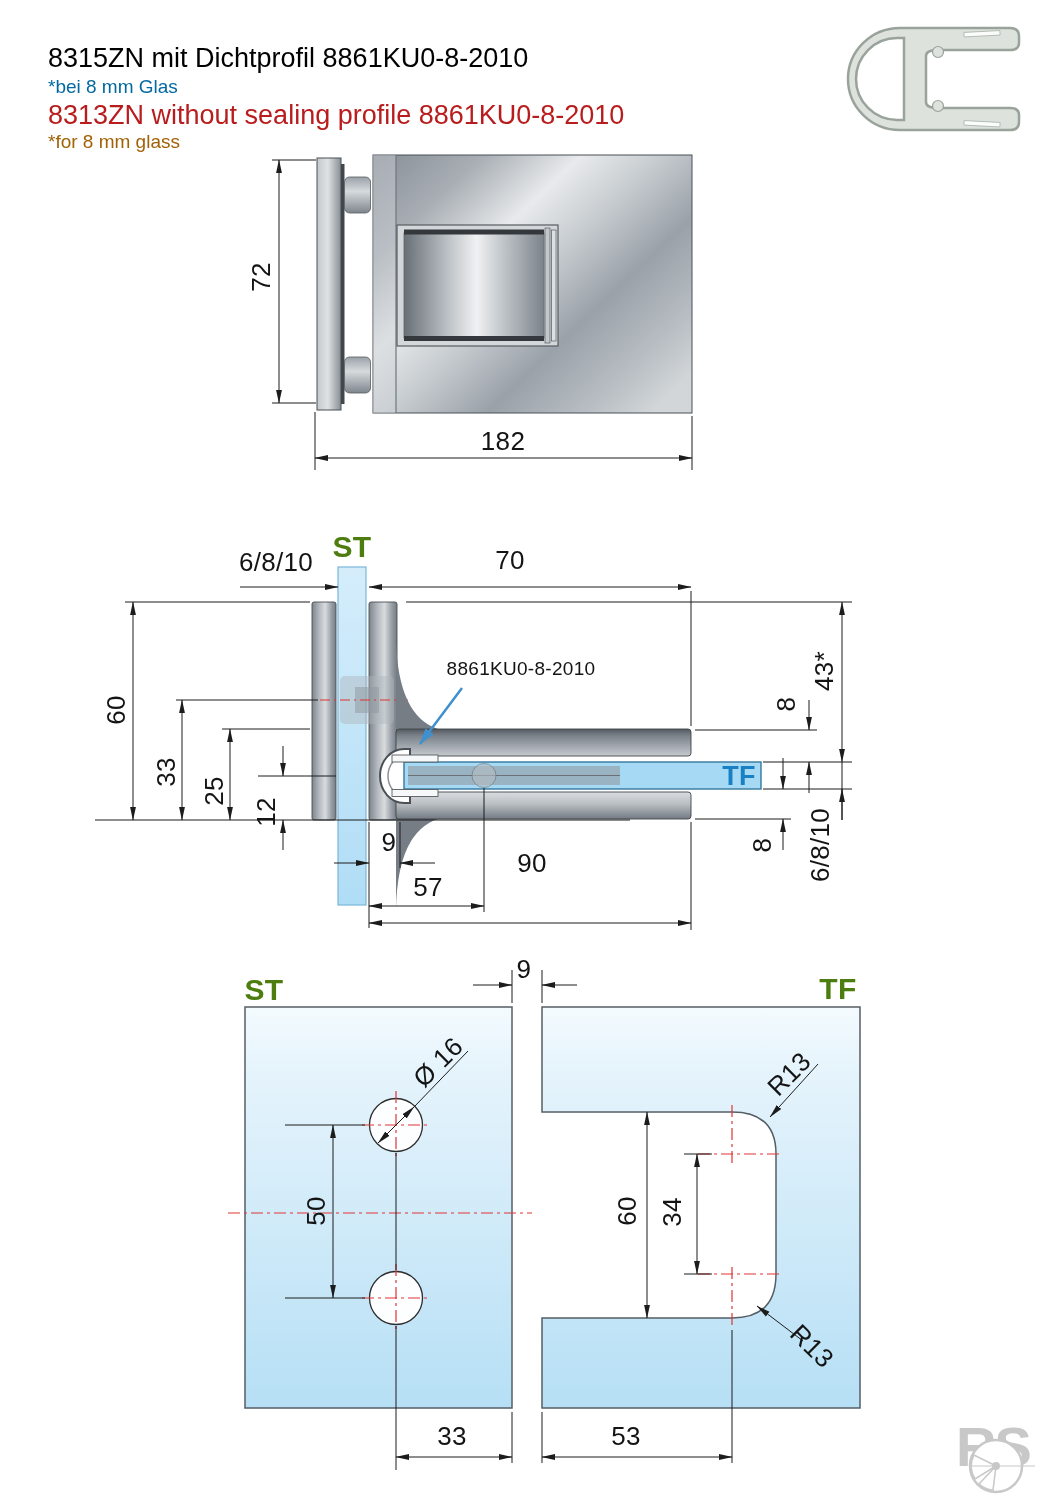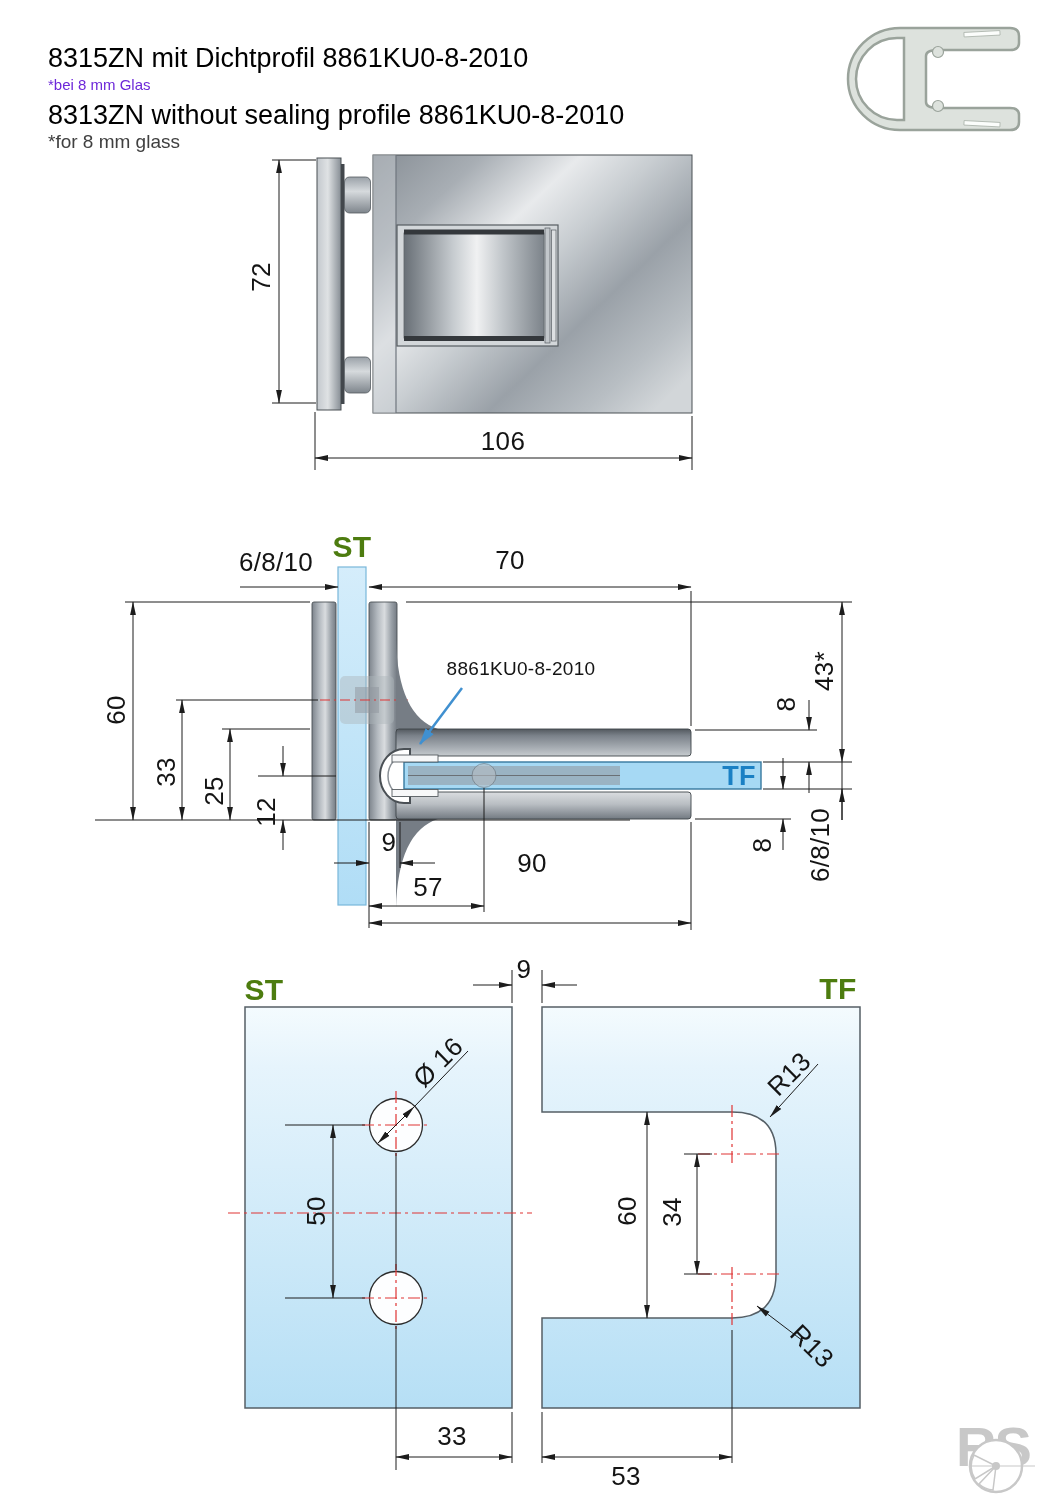--- a/index.html
+++ b/index.html
@@ -9,23 +9,23 @@
   .lbl{position:absolute;transform:translate(-50%,-50%);font-size:26px;color:#141414;
        white-space:nowrap;letter-spacing:.3px;line-height:1;}
   .r90{transform:translate(-50%,-50%) rotate(-90deg);}
   .r45{transform:translate(-50%,-50%) rotate(-45deg);}
   .r45p{transform:translate(-50%,-50%) rotate(45deg);}
   .accent{color:#4d7c0f;font-weight:bold;font-size:30px;}
   .accent-sm{color:#1a80c4;font-weight:bold;font-size:27px;}
   .callout{font-size:19px;}
   .hdr{position:absolute;left:48px;white-space:nowrap;line-height:1.1;}
   .t-big{font-size:27px;color:#000000;}
-  .t-sm{font-size:15px;color:#6d28d9;}
-  .t-big-gray{font-size:27px;color:#000000;}
-  .t-sm-gray{font-size:19px;color:#404040;text-align:right;}
+  .t-sm{font-size:19px;color:#0369a1;}
+  .t-big-gray{font-size:27px;color:#b91c1c;}
+  .t-sm-gray{font-size:19px;color:#a16207;text-align:right;}
   .rs-text{position:absolute;left:956px;top:1419px;font-size:56px;font-weight:bold;
            color:#c8c8c8;letter-spacing:-2px;line-height:1;}
 </style>
 </head>
 <body>
 
 <div id="page">
 
   <svg width="1060" height="1500" viewBox="0 0 1060 1500">
     <defs>
@@ -241,21 +241,21 @@
       <rect x="964" y="121.5" width="36" height="4.5" fill="#fbfdfb" stroke="#a8b0a8" stroke-width="0.8" transform="rotate(3 982 124)"></rect>
     </g>
   </svg>
 
   <div class="hdr t-big" style="top:44px">8315ZN mit Dichtprofil 8861KU0-8-2010</div>
   <div class="hdr t-sm" style="top:77px">*bei 8 mm Glas</div>
   <div class="hdr t-big-gray" style="top:101px">8313ZN without sealing profile 8861KU0-8-2010</div>
   <div class="hdr t-sm-gray" style="top:132px">*for 8 mm glass</div>
 
   <div class="lbl r90" style="left:261px;top:277px">72</div>
-  <div class="lbl" style="left:503px;top:441px">106</div>
+  <div class="lbl" style="left:503px;top:441px">182</div>
 
   <div class="lbl" style="left:276px;top:562px">6/8/10</div>
   <div class="lbl accent" style="left:352px;top:547px">ST</div>
   <div class="lbl" style="left:510px;top:560px">70</div>
   <div class="lbl callout" style="left:521px;top:668px">8861KU0-8-2010</div>
   <div class="lbl r90" style="left:116px;top:710px">60</div>
   <div class="lbl r90" style="left:166px;top:772px">33</div>
   <div class="lbl r90" style="left:214px;top:791px">25</div>
   <div class="lbl r90" style="left:266px;top:812px">12</div>
   <div class="lbl" style="left:389px;top:842px">9</div>
@@ -270,21 +270,21 @@
   <div class="lbl accent" style="left:264px;top:990px">ST</div>
   <div class="lbl" style="left:524px;top:969px">9</div>
   <div class="lbl accent" style="left:838px;top:989px">TF</div>
   <div class="lbl r45" style="left:438px;top:1062px">Ø 16</div>
   <div class="lbl r90" style="left:316px;top:1211px">50</div>
   <div class="lbl r90" style="left:627px;top:1211px">60</div>
   <div class="lbl r90" style="left:672px;top:1212px">34</div>
   <div class="lbl r45" style="left:789px;top:1074px">R13</div>
   <div class="lbl r45p" style="left:812px;top:1346px">R13</div>
   <div class="lbl" style="left:452px;top:1436px">33</div>
-  <div class="lbl" style="left:626px;top:1476px">53</div>
+  <div class="lbl" style="left:626px;top:1436px">53</div>
 
   <div class="rs-text">RS</div>
   <svg width="120" height="90" viewBox="940 1410 120 90" style="left:940px;top:1410px;z-index:3">
     <circle cx="996" cy="1466" r="26" fill="#ffffff" stroke="#c8c8c8" stroke-width="2.5"></circle>
     <path d="M996,1466 L974,1455 A24.5,24.5 0 0 0 975,1479 Z" fill="none" stroke="#c8c8c8" stroke-width="1.5"></path>
     <path d="M996,1466 L979,1484 A24.5,24.5 0 0 0 993,1490 Z" fill="none" stroke="#c8c8c8" stroke-width="1.5"></path>
     <line x1="970" y1="1466" x2="1035" y2="1466" stroke="#c8c8c8" stroke-width="1.2"></line>
     <circle cx="996" cy="1466" r="4" fill="#c8c8c8"></circle>
   </svg>
 

